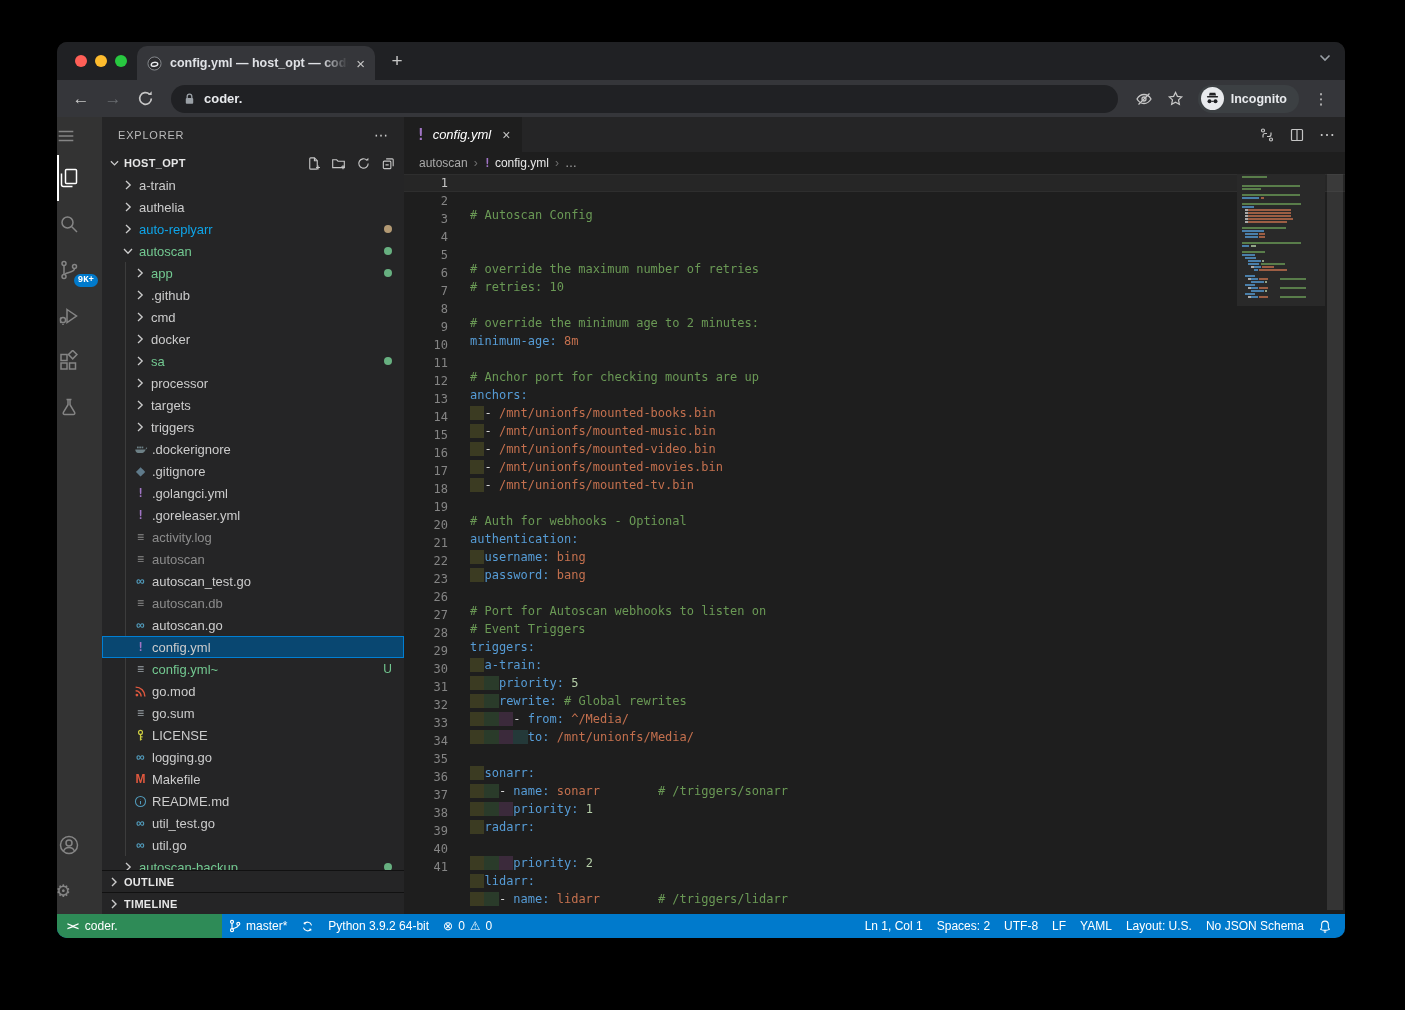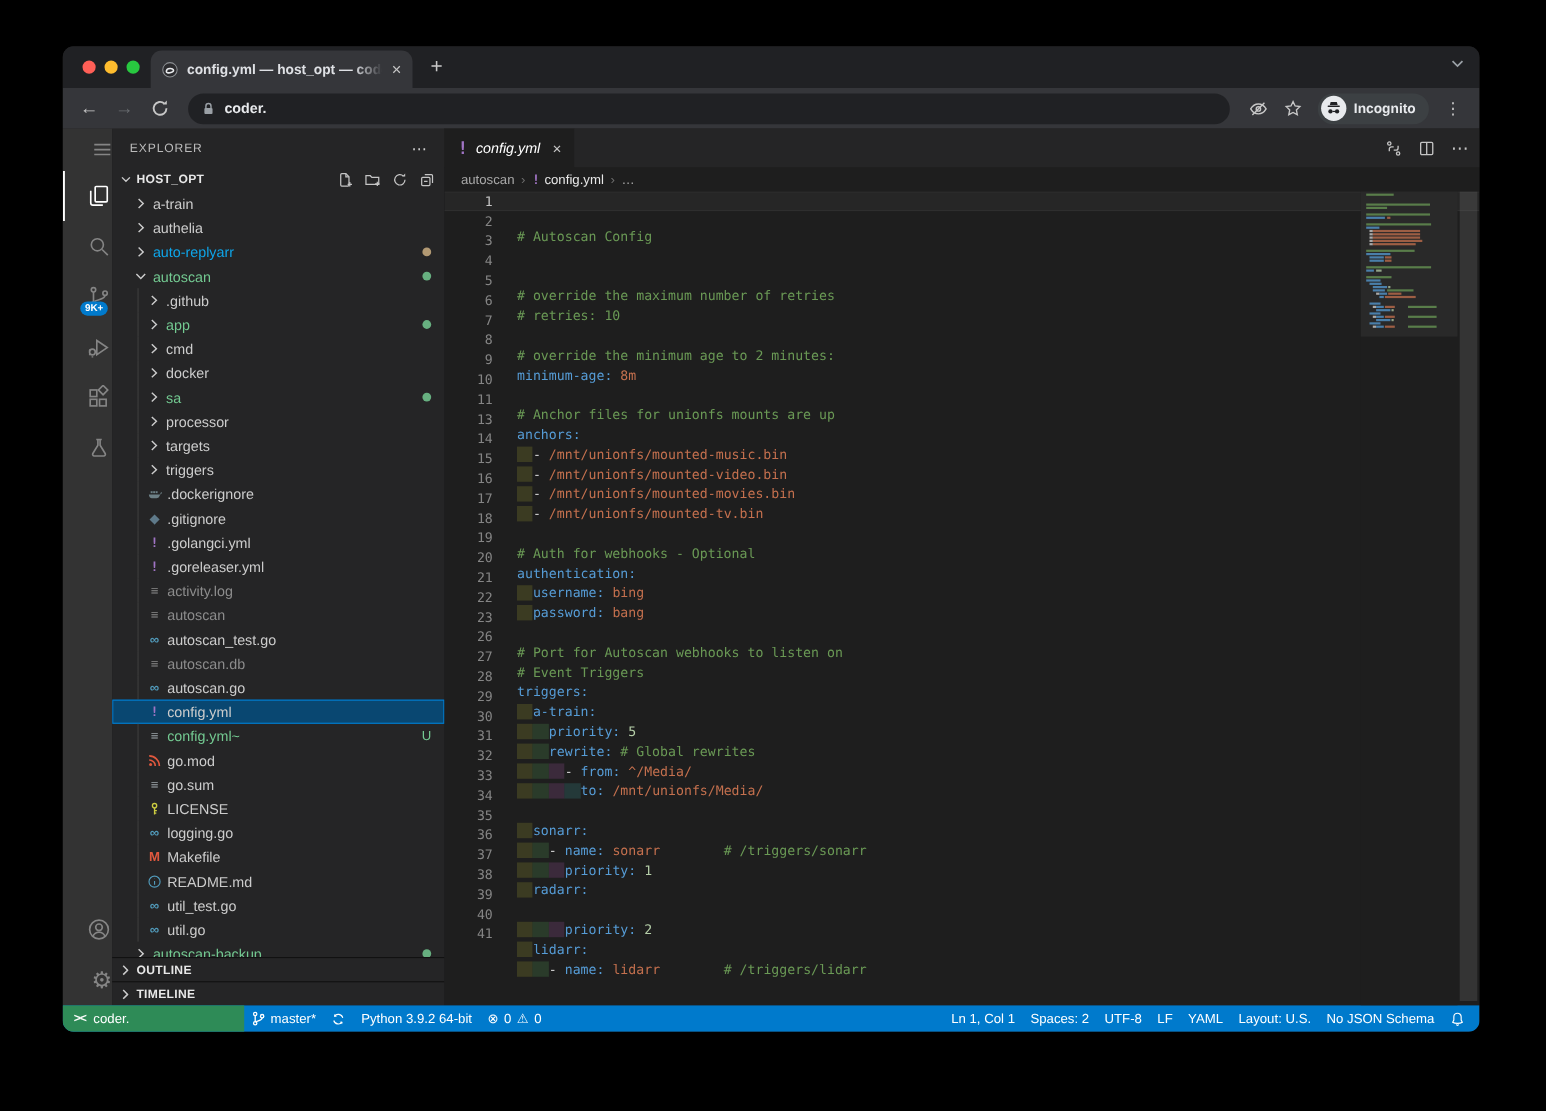--- a/index.html
+++ b/index.html
@@ -30,21 +30,21 @@
   .omnibox .url{color:#e8eaed;font-size:13px;font-weight:600;}
   .toolicon{width:28px;height:28px;display:flex;align-items:center;justify-content:center;color:#c7c7c7;}
   .incog{height:28px;background:#3c4043;border-radius:14px;display:flex;align-items:center;gap:7px;padding:0 12px 0 3px;margin:0 4px;}
   .incog .bubble{width:23px;height:23px;border-radius:50%;background:#e8eaed;display:flex;align-items:center;justify-content:center;}
   .incog .lbl{color:#e8eaed;font-size:12.5px;font-weight:600;}
   .dots{color:#c7c7c7;font-size:15px;letter-spacing:0;}
 
   
   .vscode{flex:1;display:flex;min-height:0;}
   .activitybar{width:45px;background:#333333;display:flex;flex-direction:column;align-items:stretch;flex:none;}
-  .ab-item{height:46px;display:flex;align-items:center;justify-content:flex-end;color:#858585;position:relative;}
+  .ab-item{height:46px;display:flex;align-items:center;justify-content:flex-start;color:#858585;position:relative;font-family:Liberation Mono, monospace;}
   .ab-item.small{height:38px;}
   .ab-item.active{color:#ffffff;box-shadow:inset 2px 0 0 #ffffff;}
   .ab-badge{position:absolute;right:4px;bottom:6px;background:var(--accent,#007acc);color:#fff;font-size:9px;
             font-weight:700;padding:1px 4px;border-radius:8px;line-height:1.2;}
   .ab-spacer{flex:1;}
 
   
   .sidebar{width:302px;background:#252526;color:#cccccc;display:flex;flex-direction:column;flex:none;font-size:13px;}
   .sb-head{height:35px;display:flex;align-items:center;padding:0 16px;flex:none;}
   .sb-head .t{font-size:11px;letter-spacing:.8px;color:#bbbbbb;}
@@ -320,30 +320,30 @@
               </span>
               <span class="lab" style="color: rgb(115, 201, 145);">autoscan</span>
               <span class="dot" style="background: rgb(115, 201, 145); opacity: 0.85;"></span>
             </div>
             <div class="trow lvl2" style="padding-left: 30px;">
               <span class="chev">
                 <svg width="7" height="10" viewBox="0 0 7 10">
                   <path d="M1 1l4.2 4L1 9" stroke="currentColor" stroke-width="1.3" fill="none"></path>
                 </svg>
               </span>
-              <span class="lab">.github</span>
-            </div>
-            <div class="trow lvl2" style="padding-left: 30px;">
-              <span class="chev">
-                <svg width="7" height="10" viewBox="0 0 7 10">
-                  <path d="M1 1l4.2 4L1 9" stroke="currentColor" stroke-width="1.3" fill="none"></path>
-                </svg>
-              </span>
               <span class="lab" style="color: rgb(115, 201, 145);">app</span>
               <span class="dot" style="background: rgb(115, 201, 145); opacity: 0.85;"></span>
+            </div>
+            <div class="trow lvl2" style="padding-left: 30px;">
+              <span class="chev">
+                <svg width="7" height="10" viewBox="0 0 7 10">
+                  <path d="M1 1l4.2 4L1 9" stroke="currentColor" stroke-width="1.3" fill="none"></path>
+                </svg>
+              </span>
+              <span class="lab">.github</span>
             </div>
             <div class="trow lvl2" style="padding-left: 30px;">
               <span class="chev">
                 <svg width="7" height="10" viewBox="0 0 7 10">
                   <path d="M1 1l4.2 4L1 9" stroke="currentColor" stroke-width="1.3" fill="none"></path>
                 </svg>
               </span>
               <span class="lab">cmd</span>
             </div>
             <div class="trow lvl2" style="padding-left: 30px;">
@@ -581,25 +581,29 @@
               <div class="line">
                 <span class="gut">8</span>
                 <span class="ltext"><span class="tk k">minimum-age:</span><span class="tk p"> </span><span class="tk s">8m</span></span>
               </div>
               <div class="line">
                 <span class="gut">9</span>
                 <span class="ltext"></span>
               </div>
               <div class="line">
                 <span class="gut">10</span>
-                <span class="ltext"><span class="tk c"># Anchor files for unionfs mounts are up</span></span>
+                <span class="ltext"><span class="tk c"># Anchor port for checking mounts are up</span></span>
               </div>
               <div class="line">
                 <span class="gut">11</span>
                 <span class="ltext"><span class="tk k">anchors:</span></span>
+              </div>
+              <div class="line">
+                <span class="gut">12</span>
+                <span class="ltext"><span class="iu" style="background: rgba(255, 255, 64, 0.13);">  </span><span class="tk p">- </span><span class="tk s">/mnt/unionfs/mounted-books.bin</span></span>
               </div>
               <div class="line">
                 <span class="gut">13</span>
                 <span class="ltext"><span class="iu" style="background: rgba(255, 255, 64, 0.13);">  </span><span class="tk p">- </span><span class="tk s">/mnt/unionfs/mounted-music.bin</span></span>
               </div>
               <div class="line">
                 <span class="gut">14</span>
                 <span class="ltext"><span class="iu" style="background: rgba(255, 255, 64, 0.13);">  </span><span class="tk p">- </span><span class="tk s">/mnt/unionfs/mounted-video.bin</span></span>
               </div>
               <div class="line">

